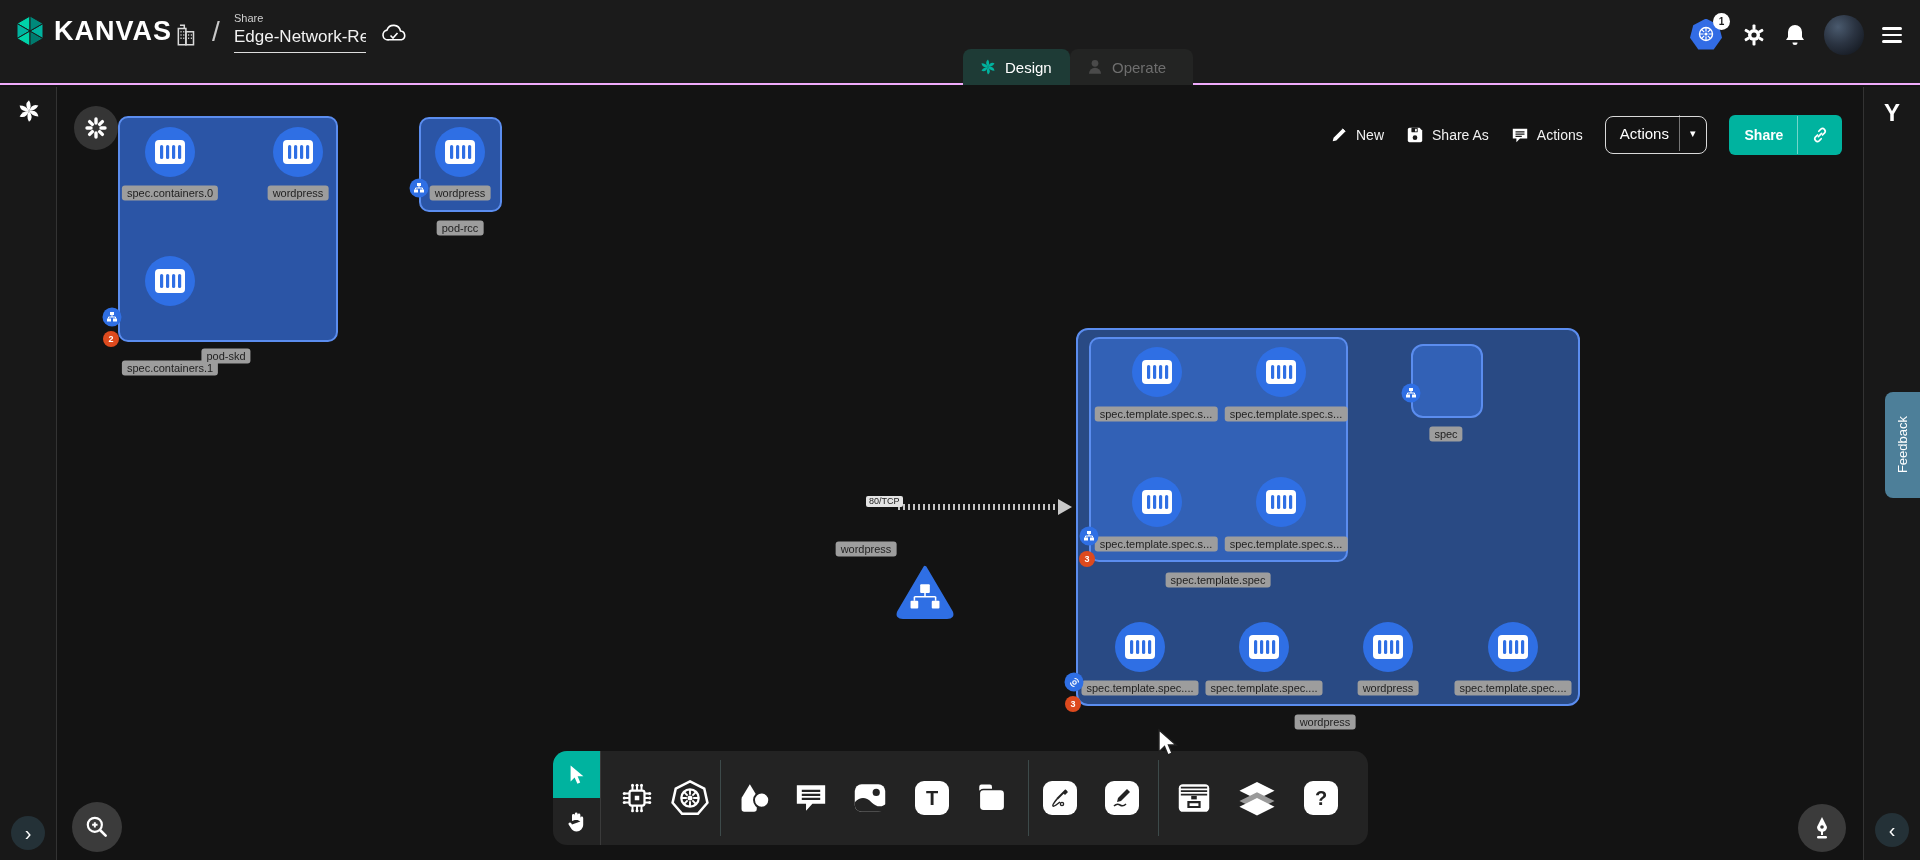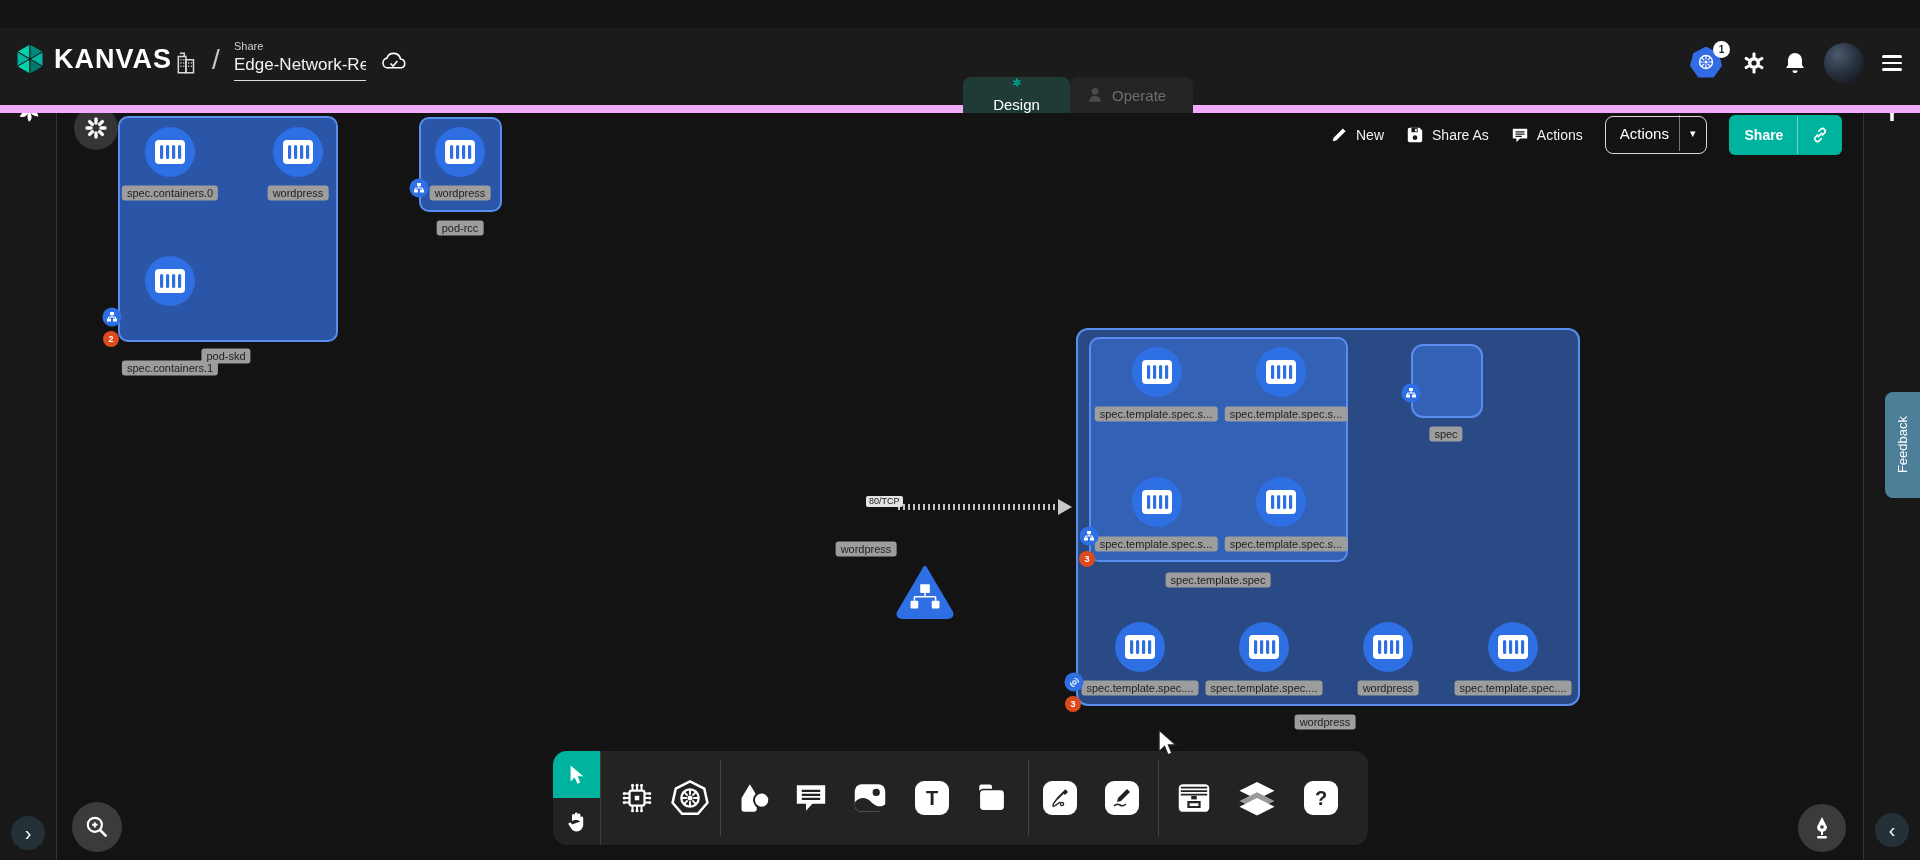--- a/index.html
+++ b/index.html
@@ -1,34 +1,34 @@
 <!DOCTYPE html>
 <html><head>
 <meta charset="utf-8">
 <style>
   * { margin:0; padding:0; box-sizing:border-box; }
   html,body { width:1920px; height:860px; background:#131313; overflow:hidden;
     font-family:"Liberation Sans", sans-serif; color:#eee; }
 
   
   .header { position:absolute; left:0; top:0; width:1920px; height:85px;
-    background:#1b1b1b; border-bottom:8px solid #f0abfc; z-index:40;margin-top:28px; }
+    background:#1b1b1b; border-bottom:2px solid #f0abfc; z-index:40; }
   .logo-wrap { position:absolute; left:14px; top:14px; display:flex; align-items:center; gap:8px; }
   .brand { font-size:27px; font-weight:700; letter-spacing:1px; color:#fff; }
   .hdr-building { position:absolute; left:174px; top:22px; }
   .hdr-slash { position:absolute; left:212px; top:16px; font-size:28px; color:#c9c9c9; font-weight:300; }
   .name-block { position:absolute; left:234px; top:12px; }
   .name-label { font-size:11px; color:#cfcfcf; margin-bottom:3px; }
   .name-input { width:132px; background:transparent; border:none; border-bottom:1px solid #dedede;
     color:#f2f2f2; font-size:17px; padding-bottom:5px; outline:none; font-family:inherit; }
   .hdr-cloud { position:absolute; left:380px; top:22px; }
 
   .tab { position:absolute; top:49px; height:36px; display:flex; align-items:center; gap:8px;
     padding:0 16px; border-radius:8px 8px 0 0; cursor:pointer; }
-  .tab-design { left:963px; width:107px; background:#1e3b36; color:#fff; font-size:15px;flex-direction:column; }
+  .tab-design { left:963px; width:107px; background:#1e3b36; color:#fff; font-size:15px; }
   .tab-operate { left:1070px; width:123px; background:#232423; color:#6e6e6e; font-size:15px; }
 
   .hdr-right { position:absolute; right:18px; top:13px; height:44px; display:flex; align-items:center; gap:18px; }
   .k8s-wrap { position:relative; width:34px; height:33px; }
   .k8s-hept { width:32px; height:31px; background:#326ce5;
     clip-path:polygon(50% 0,90% 22%,100% 62%,74% 100%,26% 100%,0 62%,10% 22%);
     display:flex; align-items:center; justify-content:center; }
   .k8s-badge { position:absolute; right:-6px; top:-6px; width:17px; height:17px; background:#fff;
     color:#1b1b1b; font-size:10px; font-weight:700; border-radius:50%;
     display:flex; align-items:center; justify-content:center; }

